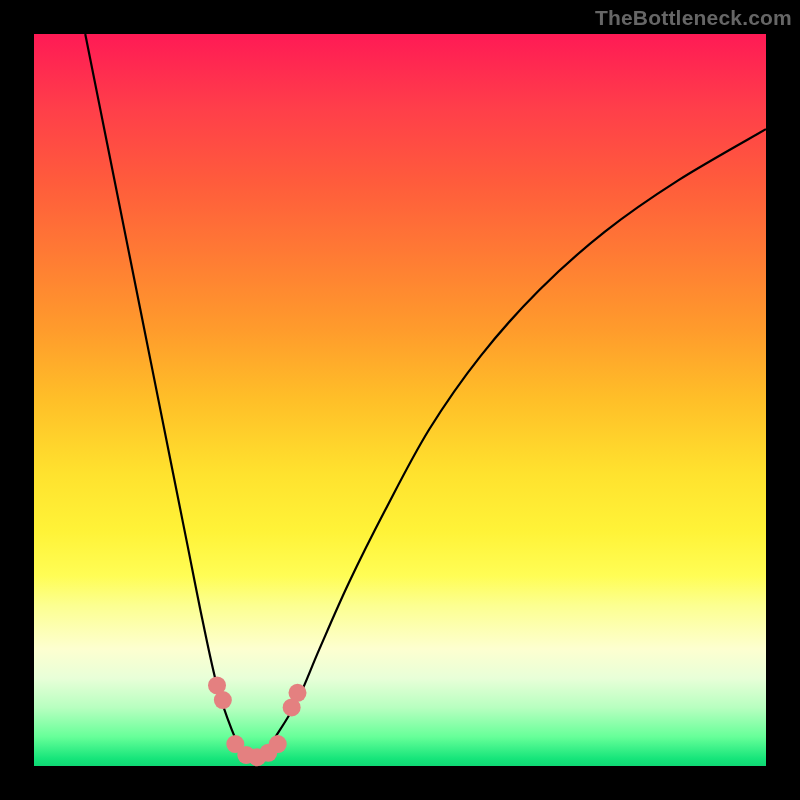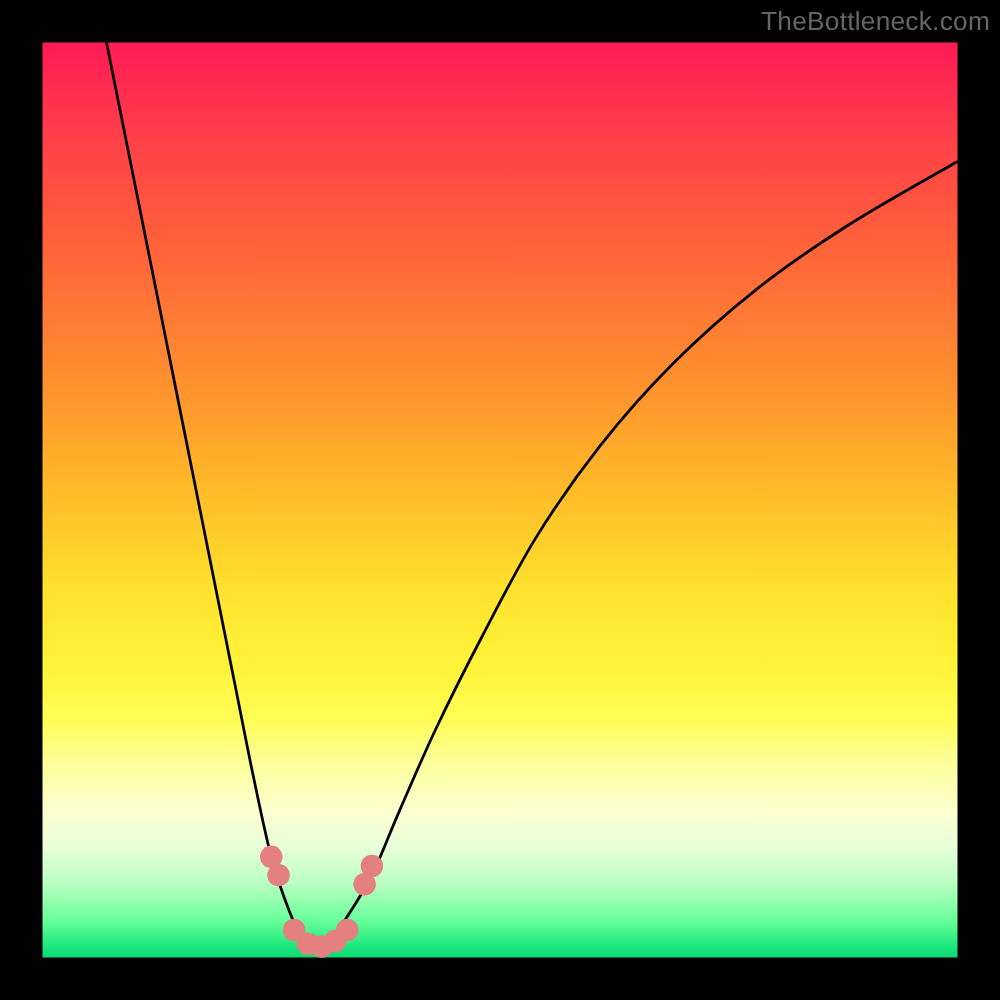--- a/index.html
+++ b/index.html
@@ -44,21 +44,21 @@
       #16e57a 99%,
       #0fd874 100%
     );
   }
   .watermark {
     position: absolute;
     top: 6px;
     right: 8px;
     color: #666;
     font-size: 21px;
-    font-weight: 400;
+    font-weight: 700;
     letter-spacing: 0.2px;
     user-select: none;
   }
   svg.curve {
     position: absolute;
     left: 0;
     top: 0;
     width: 800px;
     height: 800px;
     pointer-events: none;

